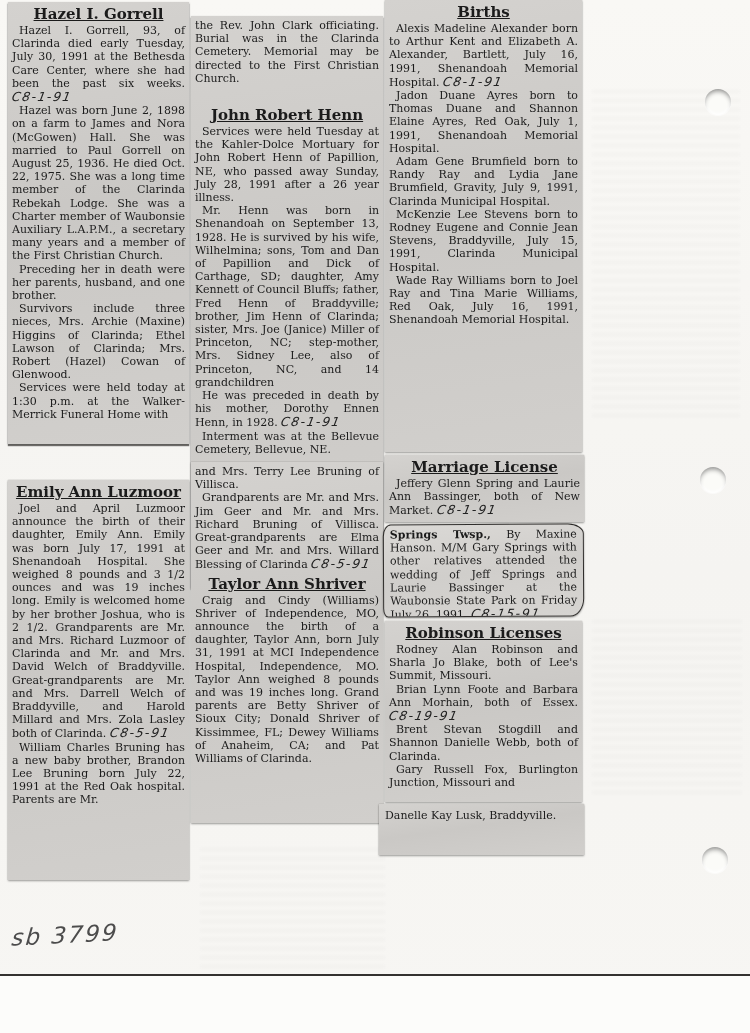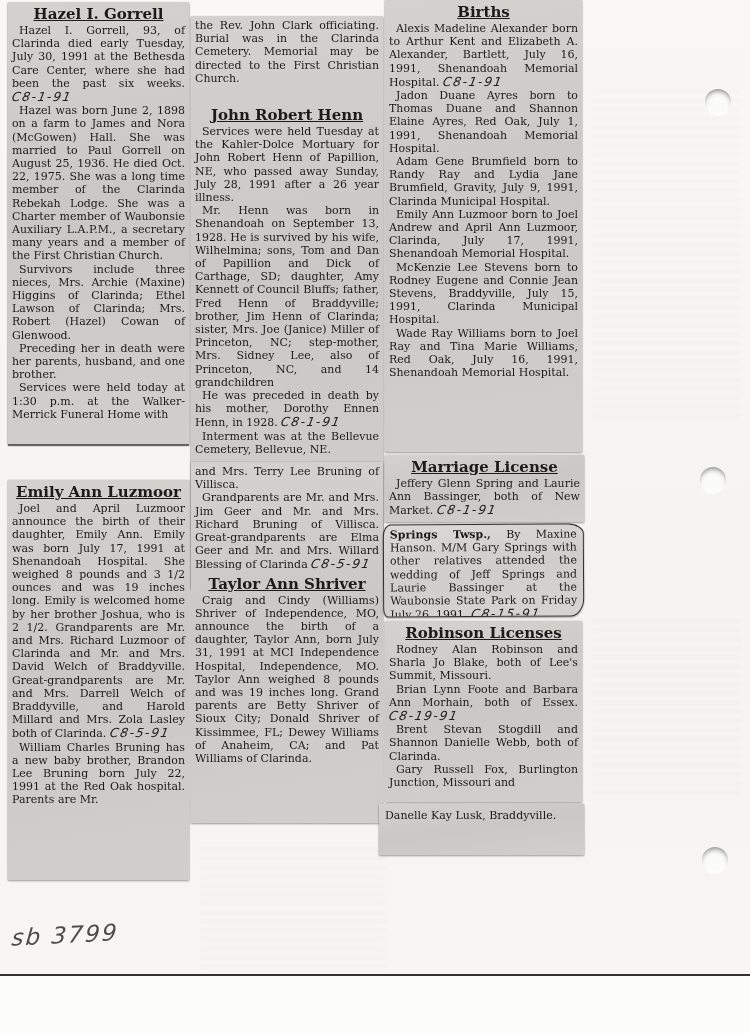--- a/index.html
+++ b/index.html
@@ -49,22 +49,22 @@
 <div class="page">
 
   <div class="ghost" style="left:592px;top:90px;width:148px;height:330px;"></div>
   <div class="ghost" style="left:200px;top:848px;width:185px;height:120px;"></div>
   <div class="ghost" style="left:592px;top:620px;width:150px;height:180px;"></div>
 
   <div class="clip hard-bottom" style="left:8px;top:2px;width:181px;height:442px;">
     <h3 class="np-h">Hazel I. Gorrell</h3>
     <p class="np"><span>Hazel I. Gorrell, 93, of Clarinda died early Tuesday, July 30, 1991 at the Bethesda Care Center, where she had been the past six weeks.</span> <span class="hw">C8-1-91</span></p>
     <p class="np"><span>Hazel was born June 2, 1898 on a farm to James and Nora (McGowen) Hall. She was married to Paul Gorrell on August 25, 1936. He died Oct. 22, 1975. She was a long time member of the Clarinda Rebekah Lodge. She was a Charter member of Waubonsie Auxiliary L.A.P.M., a secretary many years and a member of the First Christian Church.</span></p>
+    <p class="np"><span>Preceding her in death were her parents, husband, and one brother.</span></p>
     <p class="np"><span>Survivors include three nieces, Mrs. Archie (Maxine) Higgins of Clarinda; Ethel Lawson of Clarinda; Mrs. Robert (Hazel) Cowan of Glenwood.</span></p>
-    <p class="np"><span>Preceding her in death were her parents, husband, and one brother.</span></p>
     <p class="np"><span>Services were held today at 1:30 p.m. at the Walker-Merrick Funeral Home with</span></p>
   </div>
 
   <div class="clip hard-bottom" style="left:191px;top:16px;width:192px;height:572px;">
     <p class="np no-indent"><span>the Rev. John Clark officiating. Burial was in the Clarinda Cemetery. Memorial may be directed to the First Christian Church.</span></p>
     <h3 class="np-h" style="margin-top:22px;">John Robert Henn</h3>
     <p class="np"><span>Services were held Tuesday at the Kahler-Dolce Mortuary for John Robert Henn of Papillion, NE, who passed away Sunday, July 28, 1991 after a 26 year illness.</span></p>
     <p class="np"><span>Mr. Henn was born in Shenandoah on September 13, 1928. He is survived by his wife, Wilhelmina; sons, Tom and Dan of Papillion and Dick of Carthage, SD; daughter, Amy Kennett of Council Bluffs; father, Fred Henn of Braddyville; brother, Jim Henn of Clarinda; sister, Mrs. Joe (Janice) Miller of Princeton, NC; step-mother, Mrs. Sidney Lee, also of Princeton, NC, and 14 grandchildren</span></p>
     <p class="np"><span>He was preceded in death by his mother, Dorothy Ennen Henn, in 1928.</span> <span class="hw">C8-1-91</span></p>
     <p class="np"><span>Interment was at the Bellevue Cemetery, Bellevue, NE.</span></p>
@@ -81,21 +81,20 @@
     <p class="np"><span>Grandparents are Mr. and Mrs. Jim Geer and Mr. and Mrs. Richard Bruning of Villisca. Great-grandparents are Elma Geer and Mr. and Mrs. Willard Blessing of Clarinda</span> <span class="hw">C8-5-91</span></p>
     <h3 class="np-h" style="margin-top:4px;">Taylor Ann Shriver</h3>
     <p class="np"><span>Craig and Cindy (Williams) Shriver of Independence, MO, announce the birth of a daughter, Taylor Ann, born July 31, 1991 at MCI Independence Hospital, Independence, MO. Taylor Ann weighed 8 pounds and was 19 inches long. Grand parents are Betty Shriver of Sioux City; Donald Shriver of Kissimmee, FL; Dewey Williams of Anaheim, CA; and Pat Williams of Clarinda.</span></p>
   </div>
 
   <div class="clip" style="left:385px;top:0px;width:197px;height:452px;">
     <h3 class="np-h">Births</h3>
     <p class="np"><span>Alexis Madeline Alexander born to Arthur Kent and Elizabeth A. Alexander, Bartlett, July 16, 1991, Shenandoah Memorial Hospital.</span> <span class="hw">C8-1-91</span></p>
     <p class="np"><span>Jadon Duane Ayres born to Thomas Duane and Shannon Elaine Ayres, Red Oak, July 1, 1991, Shenandoah Memorial Hospital.</span></p>
     <p class="np"><span>Adam Gene Brumfield born to Randy Ray and Lydia Jane Brumfield, Gravity, July 9, 1991, Clarinda Municipal Hospital.</span></p>
-    <p class="np"><span>Emily Ann Luzmoor born to Joel Andrew and April Ann Luzmoor, Clarinda, July 17, 1991, Shenandoah Memorial Hospital.</span></p>
     <p class="np"><span>McKenzie Lee Stevens born to Rodney Eugene and Connie Jean Stevens, Braddyville, July 15, 1991, Clarinda Municipal Hospital.</span></p>
     <p class="np"><span>Wade Ray Williams born to Joel Ray and Tina Marie Williams, Red Oak, July 16, 1991, Shenandoah Memorial Hospital.</span></p>
   </div>
 
   <div class="clip" style="left:385px;top:455px;width:199px;height:67px;">
     <h3 class="np-h">Marriage License</h3>
     <p class="np"><span>Jeffery Glenn Spring and Laurie Ann Bassinger, both of New Market.</span> <span class="hw">C8-1-91</span></p>
   </div>
 
   <div class="clip boxed" style="left:383px;top:524px;width:201px;height:93px;padding:3px 6px;">

